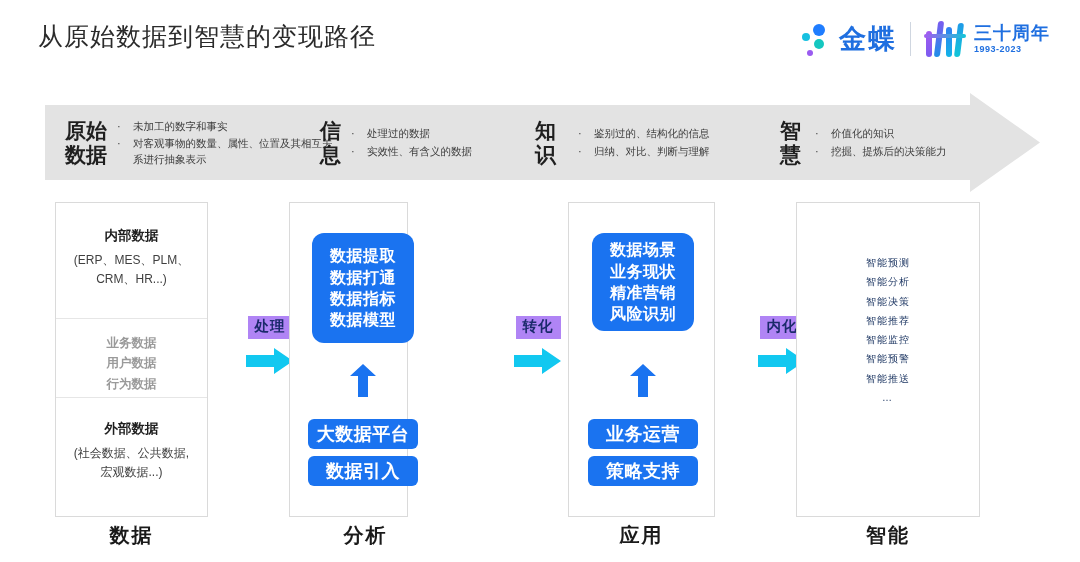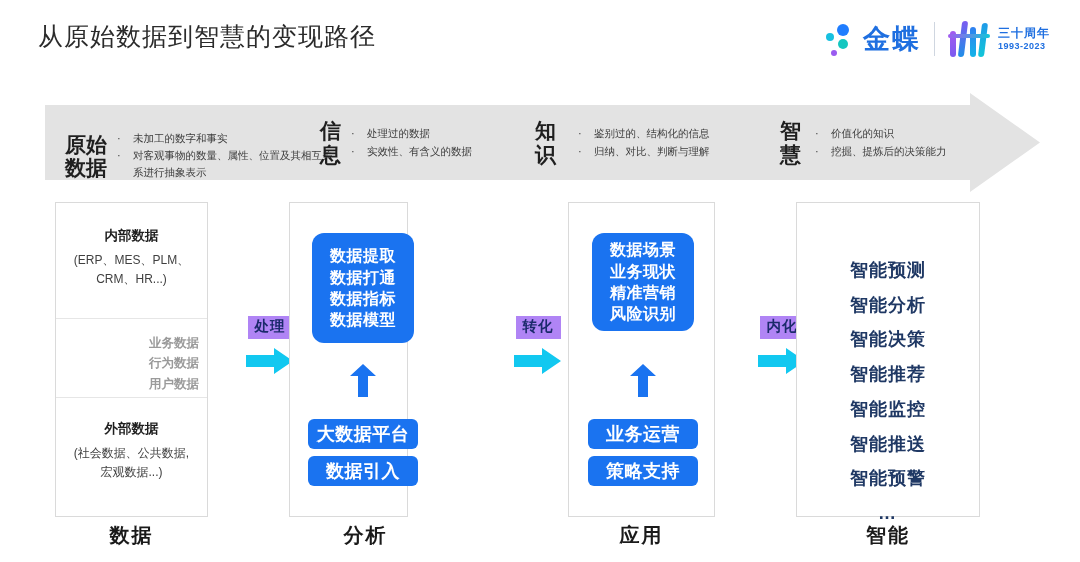--- a/index.html
+++ b/index.html
@@ -84,21 +84,21 @@
     position: absolute;
     left: 0; top: 13px;
     width: 42px; height: 4px;
     background: linear-gradient(90deg, #a35bf0, #12c6d8);
     border-radius: 2px;
   }
   .anniv {
     line-height: 1.15;
   }
   .anniv-main {
-    font-size: 12px;
+    font-size: 18px;
     font-weight: bold;
     color: #1f6fe0;
     letter-spacing: 1px;
   }
   .anniv-sub {
     font-size: 9px;
     font-weight: bold;
     color: #1f6fe0;
     letter-spacing: 0.5px;
   }
@@ -179,21 +179,21 @@
   #stage-apply   { left: 523px; width: 147px; }
   #stage-intel   { left: 751px; width: 184px; }
 
   
   .src-block {
     padding: 0 8px;
     text-align: center;
     box-sizing: border-box;
   }
   .src-block.top    { padding-top: 24px; height: 115px; }
-  .src-block.middle { padding-top: 14px; height: 80px; border-top: 1px solid #e6e6e6; border-bottom: 1px solid #e6e6e6; text-align: right; }
+  .src-block.middle { padding-top: 14px; height: 80px; border-top: 1px solid #e6e6e6; border-bottom: 1px solid #e6e6e6; }
   .src-block.bottom { padding-top: 22px; height: 118px; }
   .src-title {
     font-size: 13.5px;
     font-weight: bold;
     color: #1f1f1f;
     margin-bottom: 6px;
   }
   .src-sub {
     font-size: 12px;
     color: #404040;
@@ -249,22 +249,22 @@
   #analyze-pill-2 { left: 18px; top: 253px; width: 110px; height: 30px; }
   #apply-pill-1   { left: 19px; top: 216px; width: 110px; height: 30px; }
   #apply-pill-2   { left: 19px; top: 253px; width: 110px; height: 30px; }
 
   
   #intel-list {
     padding-top: 50px;
     text-align: center;
   }
   .intel-line {
-    font-size: 18px;
-    font-weight: bold;
+    font-size: 10px;
+    font-weight: normal;
     color: #1f3864;
     line-height: 1.93;
     letter-spacing: 1px;
   }
   .intel-line.ellipsis { letter-spacing: 2px; }
 
   
   .connector {
     position: absolute;
     width: 70px;
@@ -336,21 +336,21 @@
   <span class="anniv">
     <div class="anniv-main">三十周年</div>
     <div class="anniv-sub">1993-2023</div>
   </span>
 </div>
 
 <div id="dikw-banner">
   <div class="banner-shape"></div>
   <div class="banner-cols">
 
-    <div class="dikw-item" style="width:275px;padding-left:20px;box-sizing:border-box;align-items:flex-end;">
+    <div class="dikw-item" style="width:275px;padding-left:20px;box-sizing:border-box;">
       <div class="dikw-term">原始
 数据</div>
       <div class="dikw-points">
         <div class="dikw-point">
           <span class="bullet">·</span>
           <span class="ptext">未加工的数字和事实</span>
         </div>
         <div class="dikw-point">
           <span class="bullet">·</span>
           <span class="ptext">对客观事物的数量、属性、位置及其相互关系进行抽象表示</span>
@@ -409,22 +409,22 @@
 <div id="flow-row">
 
   <div class="stage-card" id="stage-data">
     <div class="src-block top">
       <div class="src-title">内部数据</div>
       <div class="src-sub" style="white-space:pre-line;">(ERP、MES、PLM、
 CRM、HR...)</div>
     </div>
     <div class="src-block middle">
       <div class="src-mid-line">业务数据</div>
+      <div class="src-mid-line">用户数据</div>
       <div class="src-mid-line">行为数据</div>
-      <div class="src-mid-line">用户数据</div>
     </div>
     <div class="src-block bottom">
       <div class="src-title">外部数据</div>
       <div class="src-sub" style="white-space:pre-line;">(社会数据、公共数据,
 宏观数据...)</div>
     </div>
   </div>
 
   <div class="connector" id="connector-1">
     <span class="conn-label">处理</span>
@@ -485,22 +485,22 @@
     </div>
   </div>
 
   <div class="stage-card" id="stage-intel">
     <div id="intel-list">
       <div class="intel-line">智能预测</div>
       <div class="intel-line">智能分析</div>
       <div class="intel-line">智能决策</div>
       <div class="intel-line">智能推荐</div>
       <div class="intel-line">智能监控</div>
+      <div class="intel-line">智能预警</div>
       <div class="intel-line">智能推送</div>
-      <div class="intel-line">智能预警</div>
       <div class="intel-line ellipsis">…</div>
     </div>
   </div>
 
 </div>
 
 <div id="stage-labels">
   <div class="stage-label" id="label-data">数据</div>
   <div class="stage-label" id="label-analyze">分析</div>
   <div class="stage-label" id="label-apply">应用</div>

